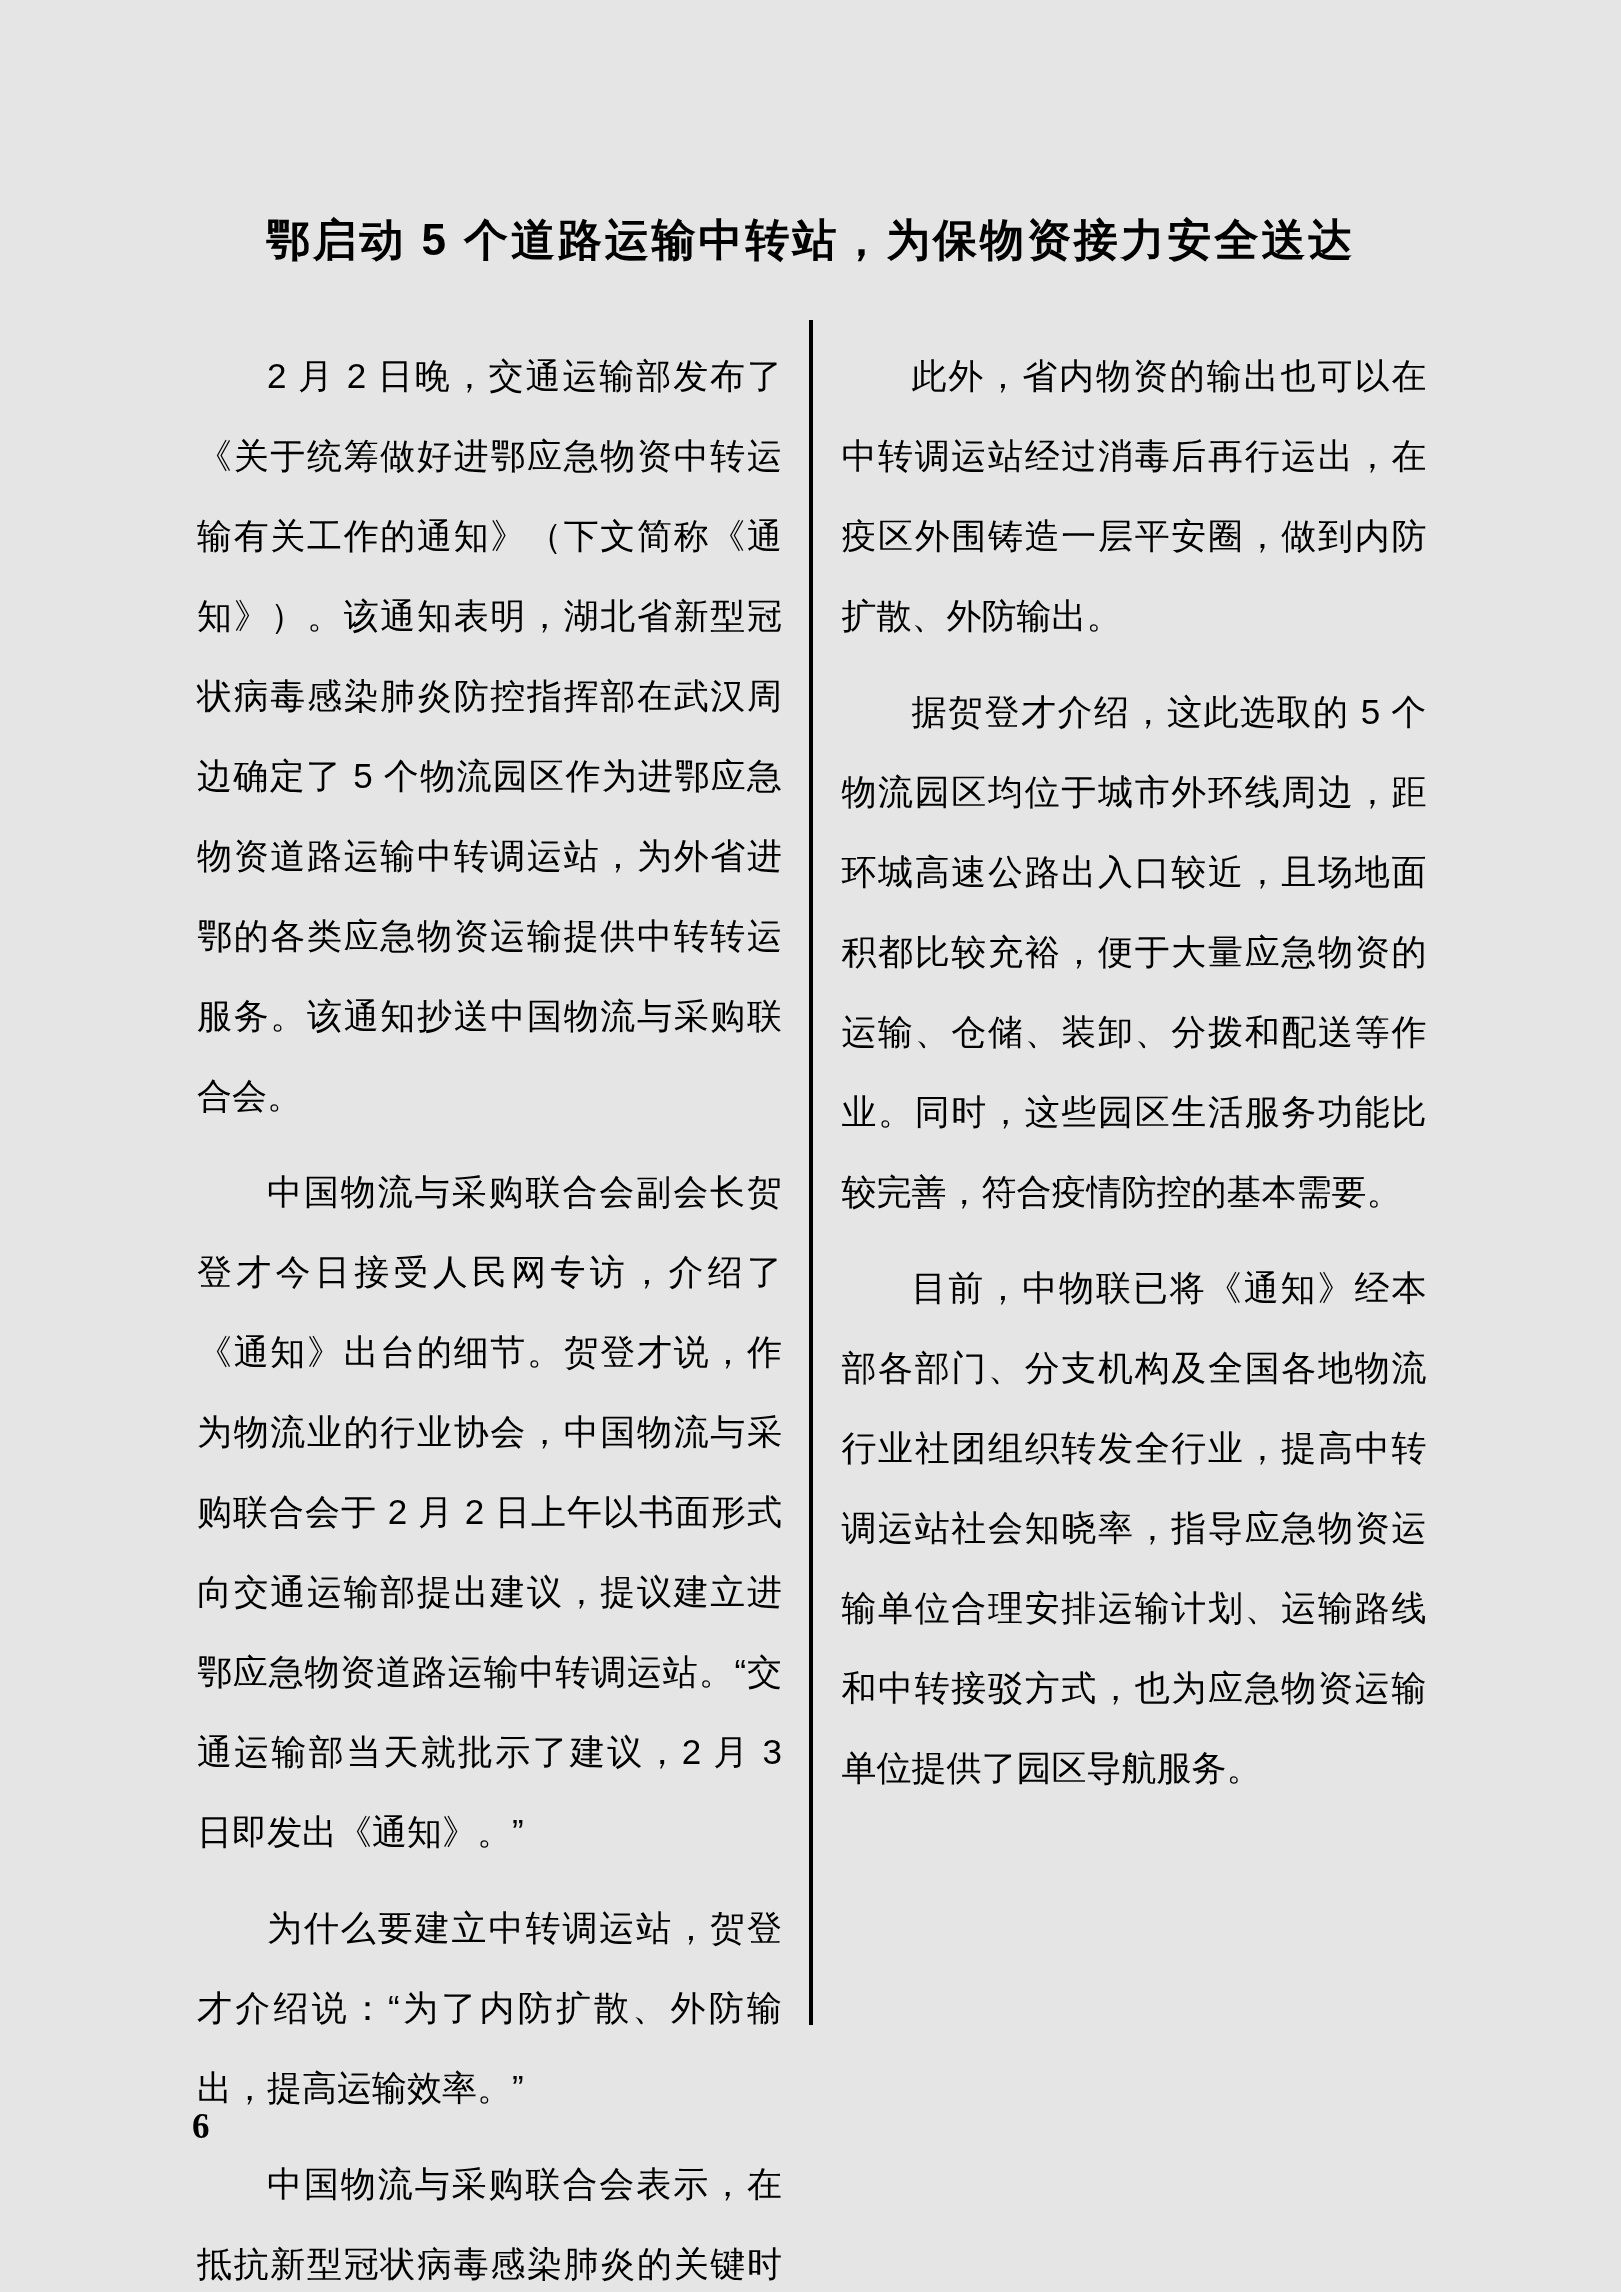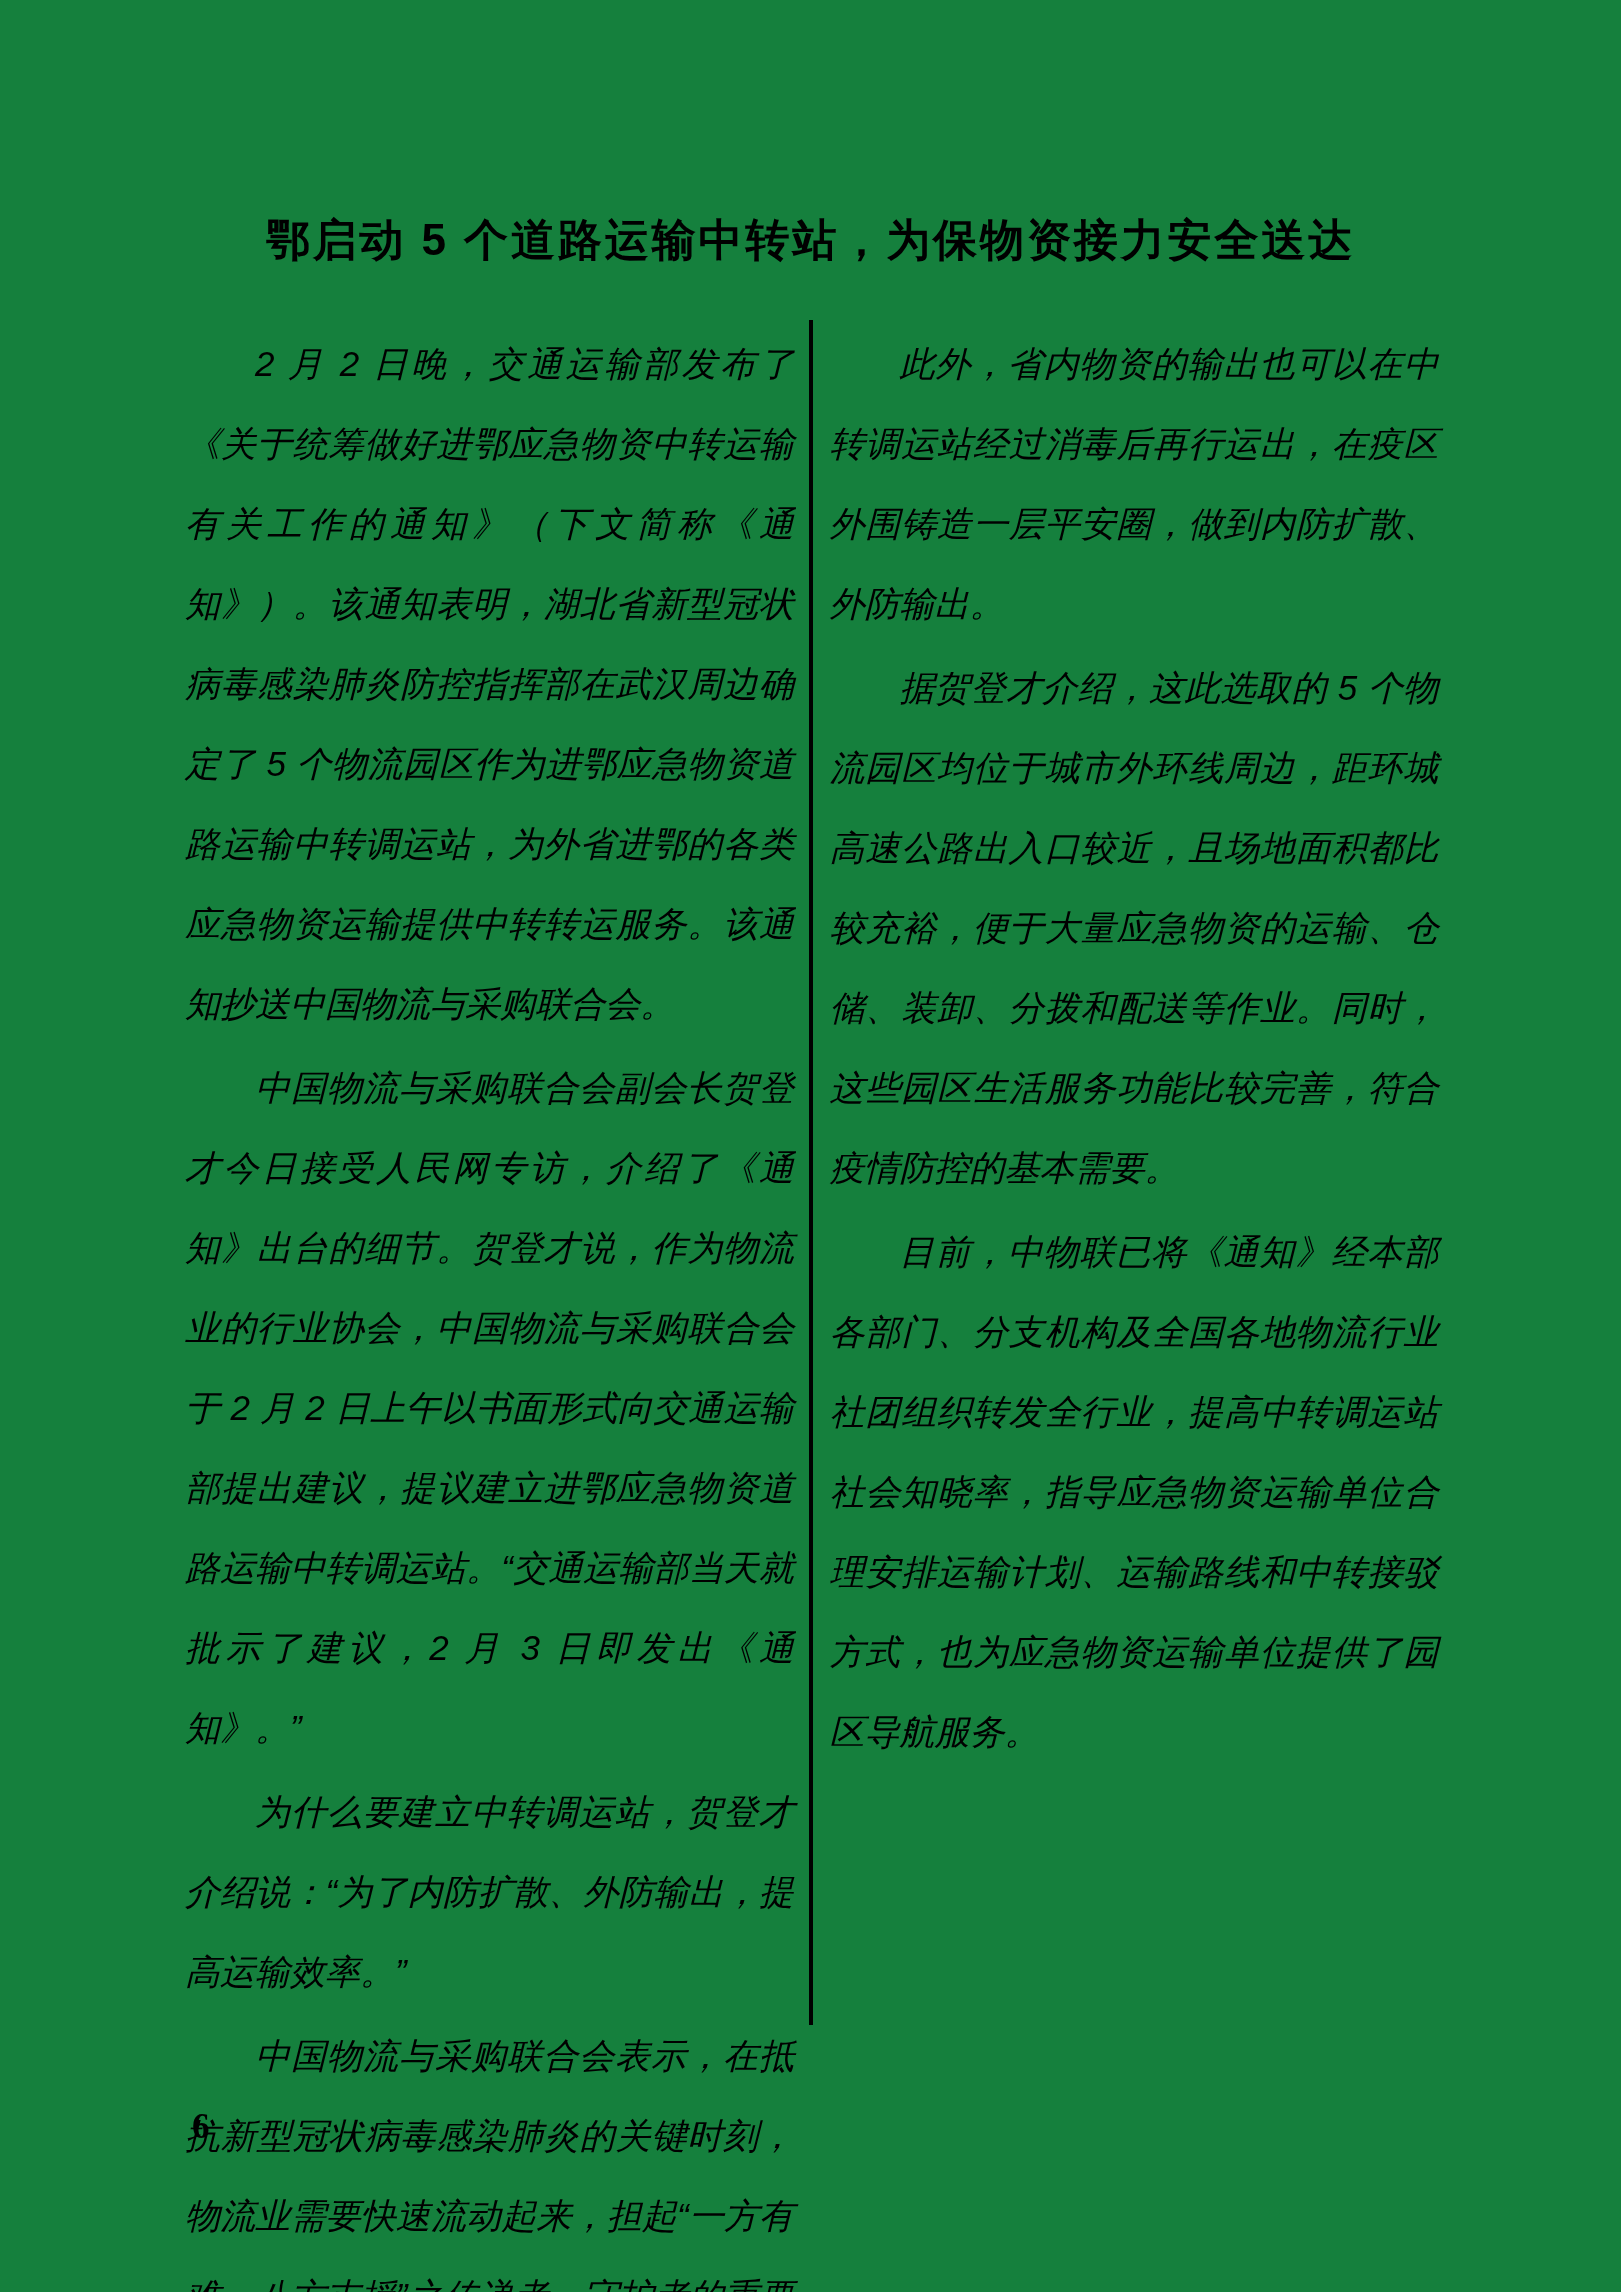--- a/index.html
+++ b/index.html
@@ -10,21 +10,21 @@
   body {
     width: 1621px;
     height: 2293px;
     position: relative;
     font-family: "Liberation Sans", sans-serif;
     color: #000;
   }
   .page {
     position: absolute;
     inset: 0;
-    background: #15803d;
+    background: #e5e5e5;
   }
   .article-title {
     position: absolute;
     top: 182px;
     left: 0;
     width: 100%;
     text-align: center;
     font-size: 44px;
     font-weight: bold;
     letter-spacing: 2.9px;
@@ -38,24 +38,23 @@
     align-items: flex-start;
   }
   .col {
     width: 617px;
     font-size: 35px;
     line-height: 80px;
     text-align: justify;
     text-justify: inter-character;
   }
   .col p {
-    margin: 4px;
+    margin: 16px;
     padding: 0;
     text-indent: 2em;
-    font-style: italic;
   }
   .col p.subhead {
     font-weight: bold;
   }
   .divider {
     width: 3.9px;
     height: 1705px;
     background: #000;
     margin-left: 10.8px;
     margin-right: 12.7px;

